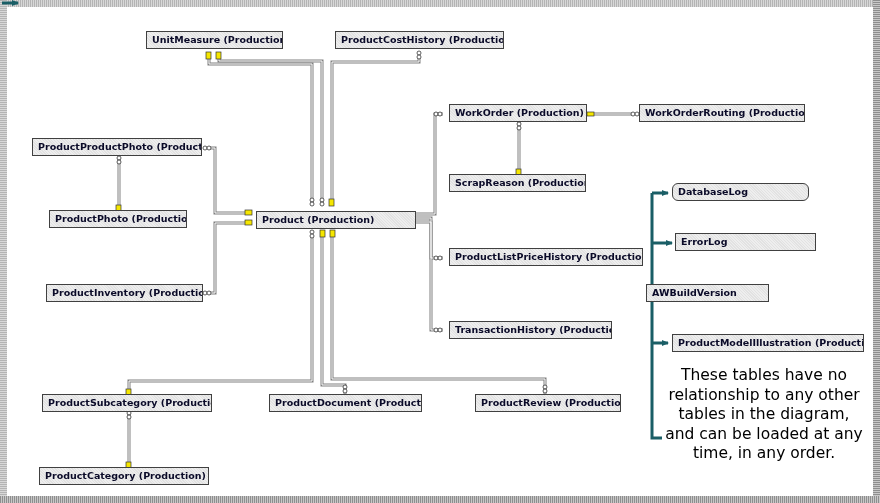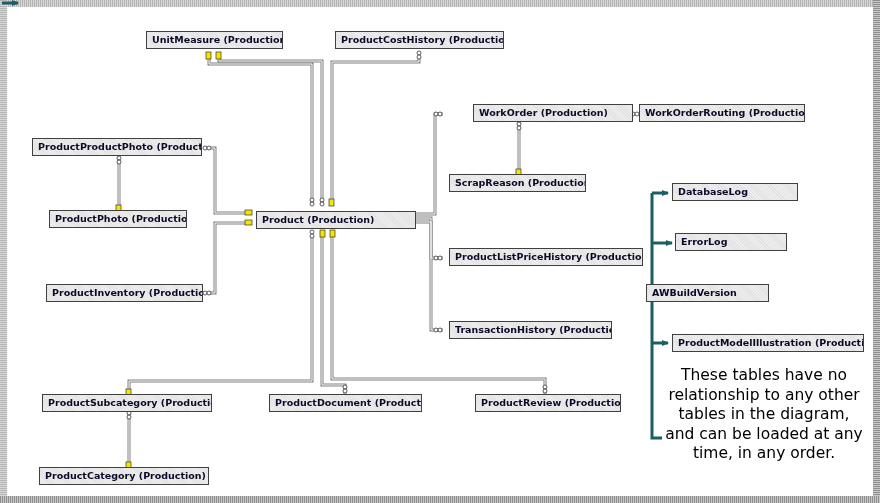--- a/index.html
+++ b/index.html
@@ -130,32 +130,32 @@
     <path d="M652,193 H668" marker-end="url(#arrow)"></path>
     <path d="M652,243 H672" marker-end="url(#arrow)"></path>
     <path d="M652,293 H672" marker-end="url(#arrow)"></path>
     <path d="M652,343 H668" marker-end="url(#arrow)"></path>
     <path d="M2,3 H18" marker-end="url(#arrow)"></path>
   </g>
 </svg>
 
 <div class="tbl" style="left:146px;top:31px;width:137px;">UnitMeasure (Production)</div>
 <div class="tbl" style="left:335px;top:31px;width:169px;">ProductCostHistory (Production)</div>
-<div class="tbl" style="left:473px;top:104px;width:160px;">WorkOrder (Production)</div>
+<div class="tbl" style="left:449px;top:104px;width:138px;">WorkOrder (Production)</div>
 <div class="tbl" style="left:639px;top:104px;width:166px;">WorkOrderRouting (Production)</div>
 <div class="tbl" style="left:32px;top:138px;width:170px;">ProductProductPhoto (Production)</div>
 <div class="tbl" style="left:449px;top:174px;width:137px;">ScrapReason (Production)</div>
 <div class="tbl" style="left:49px;top:210px;width:138px;">ProductPhoto (Production)</div>
 <div class="tbl" style="left:256px;top:211px;width:160px;">Product (Production)</div>
 <div class="tbl" style="left:449px;top:248px;width:194px;">ProductListPriceHistory (Production)</div>
 <div class="tbl" style="left:46px;top:284px;width:157px;">ProductInventory (Production)</div>
 <div class="tbl" style="left:449px;top:321px;width:163px;">TransactionHistory (Production)</div>
 <div class="tbl" style="left:42px;top:394px;width:170px;">ProductSubcategory (Production)</div>
 <div class="tbl" style="left:269px;top:394px;width:153px;">ProductDocument (Production)</div>
 <div class="tbl" style="left:475px;top:394px;width:146px;">ProductReview (Production)</div>
 <div class="tbl" style="left:39px;top:467px;width:170px;">ProductCategory (Production)</div>
 
-<div class="tbl" style="left:672px;top:183px;width:126px;">DatabaseLog</div>
-<div class="tbl" style="left:675px;top:233px;width:112px;">ErrorLog</div>
+<div class="tbl" style="left:672px;top:183px;width:137px;border-radius:6px;">DatabaseLog</div>
+<div class="tbl" style="left:675px;top:233px;width:141px;">ErrorLog</div>
 <div class="tbl" style="left:646px;top:284px;width:123px;">AWBuildVersion</div>
 <div class="tbl" style="left:672px;top:334px;width:192px;">ProductModelIllustration (Production)</div>
 
 <div class="note">These tables have no relationship to any other tables in the diagram, and can be loaded at any time, in any order.</div>
 
 </body></html>

